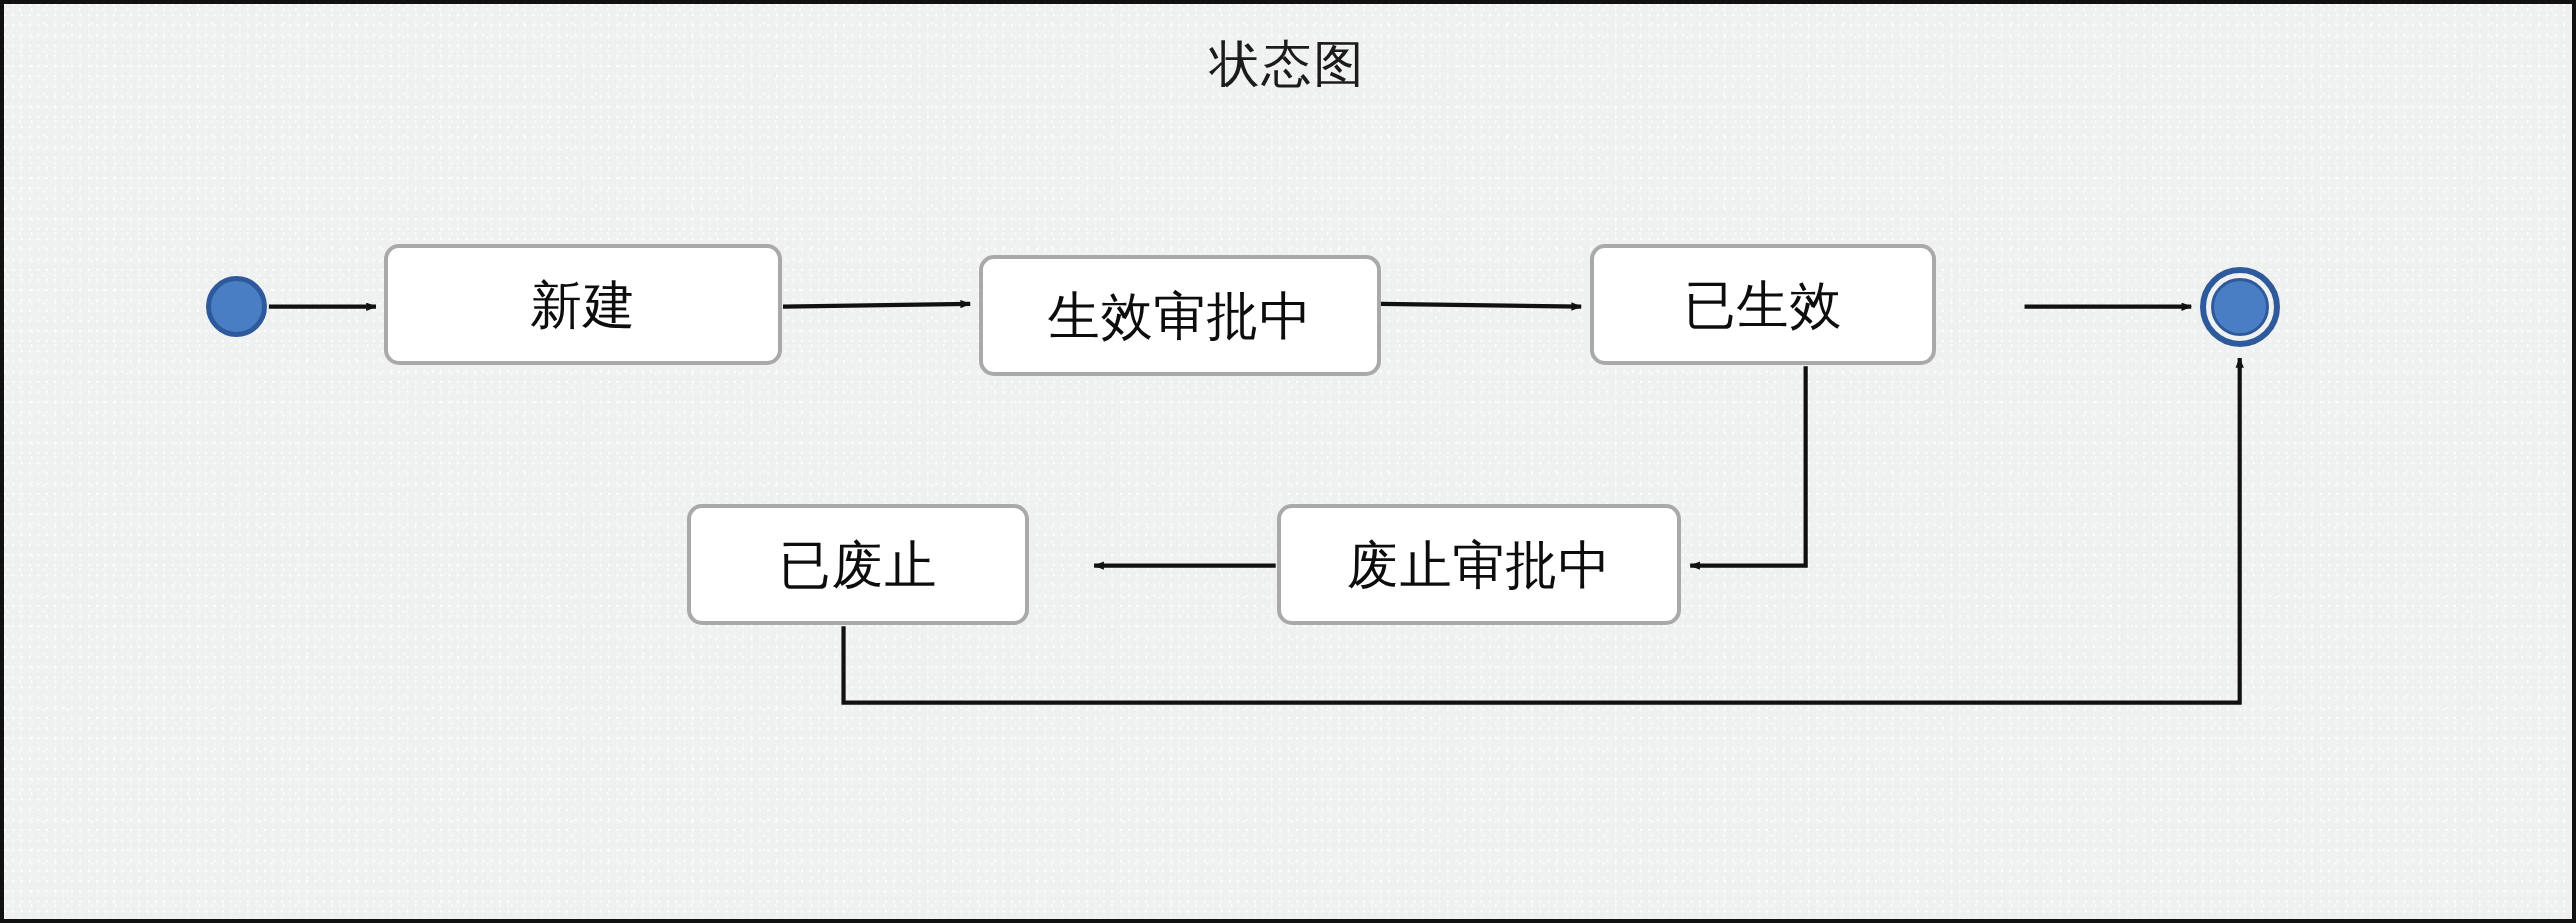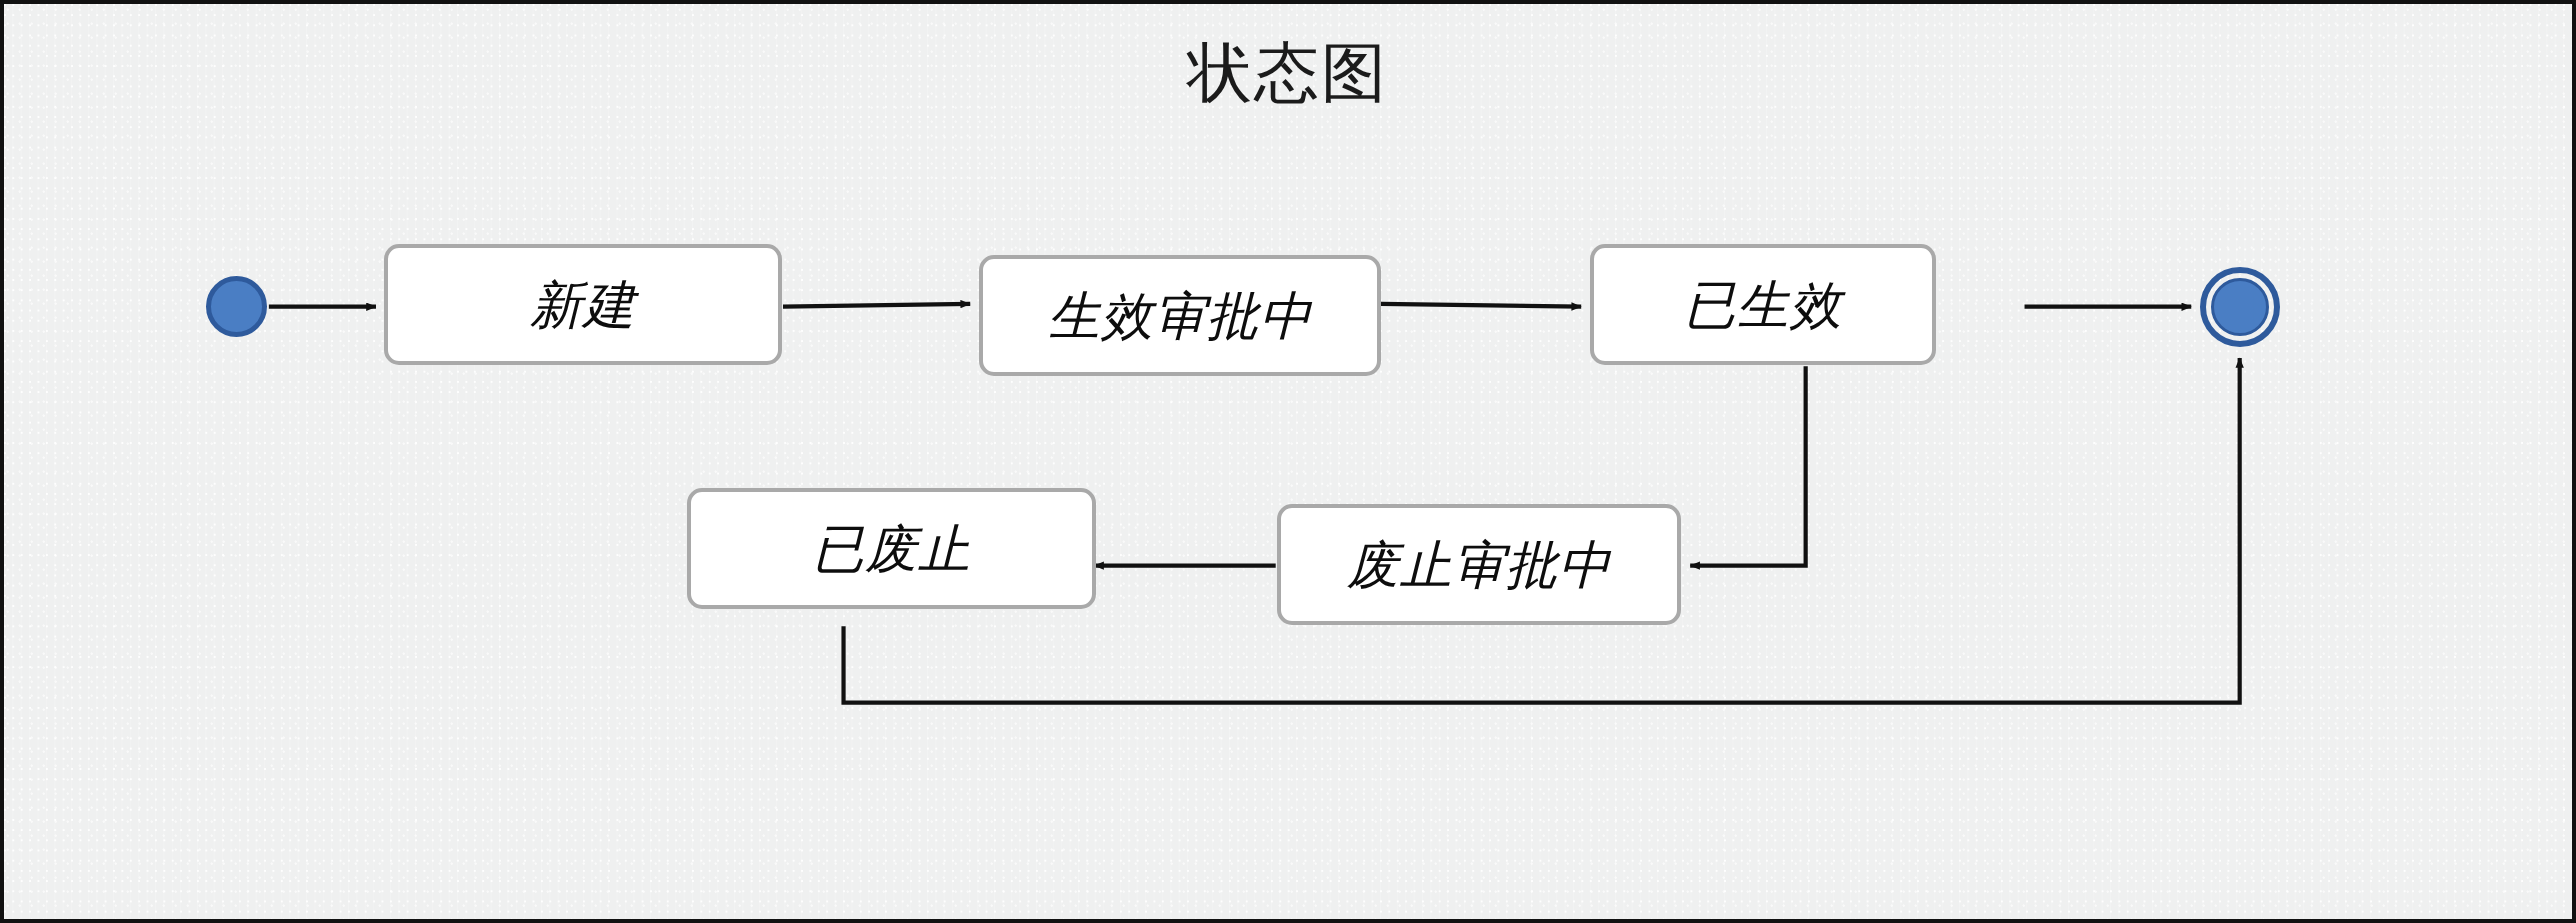--- a/index.html
+++ b/index.html
@@ -31,21 +31,21 @@
     top: 0;
     width: 2576px;
     height: 923px;
   }
   .diagram-title {
     position: absolute;
     left: 0;
     top: 30px;
     width: 2567px;
     text-align: center;
-    font-size: 65px;
+    font-size: 50px;
     line-height: 1.2;
     color: #1b1b1b;
     letter-spacing: 1.9px;
     white-space: nowrap;
   }
   .state-node {
     position: absolute;
     box-sizing: border-box;
     background: #ffffff;
     border: 4.7px solid #a9a9a9;
@@ -53,21 +53,20 @@
     display: flex;
     align-items: center;
     justify-content: center;
   }
   .state-node .node-label {
     font-size: 52px;
     line-height: 1;
     color: #0d0d0d;
     white-space: nowrap;
     letter-spacing: 0.9px;
-    font-style: italic;
   }
   .pseudostate {
     position: absolute;
     box-sizing: border-box;
     border-radius: 50%;
   }
   .pseudostate.initial {
     background: #4a7ec4;
     border: 5.6px solid #2e5a9c;
   }
@@ -119,21 +118,21 @@
   </div>
 
   <div class="state-node" style="left:975px; top:238px; width:402px; height:121px;margin-top:13px;">
     <span class="node-label">生效审批中</span>
   </div>
 
   <div class="state-node" style="left:1586px; top:240px; width:346px; height:121px;">
     <span class="node-label">已生效</span>
   </div>
 
-  <div class="state-node" style="left:683px; top:484px; width:409px; height:121px;">
+  <div class="state-node" style="left:683px; top:500px; width:342px; height:121px;">
     <span class="node-label">已废止</span>
   </div>
 
   <div class="state-node" style="left:1273px; top:500px; width:404px; height:121px;">
     <span class="node-label">废止审批中</span>
   </div>
 
 </div>
 
 

